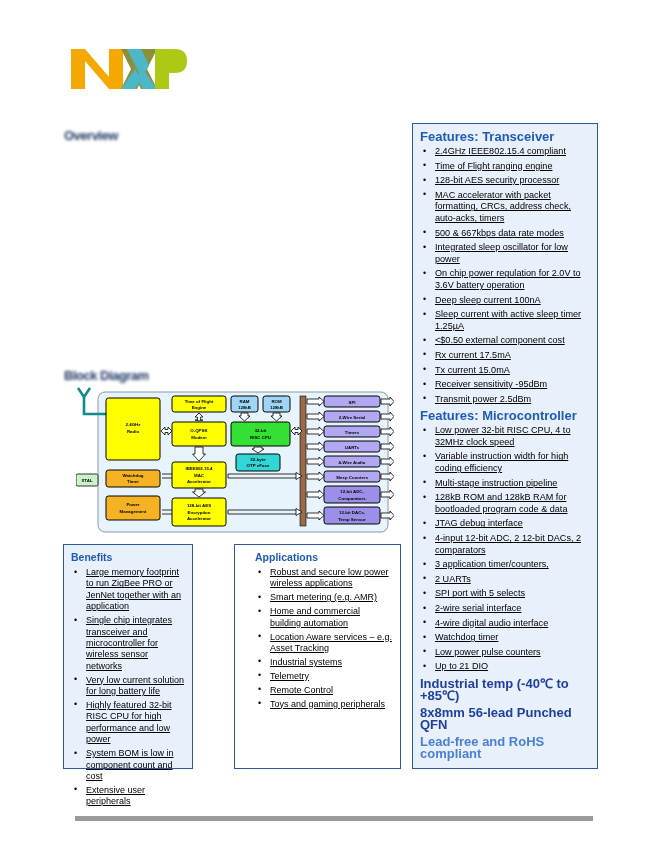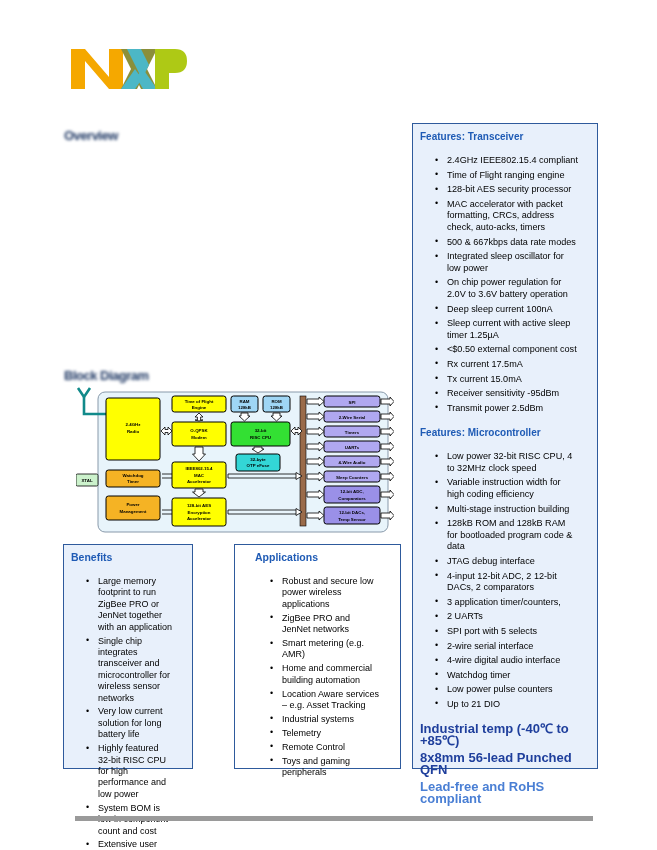--- a/index.html
+++ b/index.html
@@ -59,23 +59,24 @@
   .panel.white { background: #ffffff; padding-left: 20px; }
 
   .panel-title {
     color: #1f5bb5;
     font-weight: bold;
     font-size: 10.5px;
     margin: 0 0 3px 0;
     line-height: 13px;
   }
   .panel ul {
-    margin: 12px;
+    margin: 0;
     padding: 0 0 0 15px;
     list-style: none;
+    text-decoration: underline;
   }
   .panel li {
     position: relative;
     font-size: 9px;
     line-height: 11.4px;
     color: #000000;
     margin-bottom: 2.5px;
   }
   .panel li::before {
     content: "\2022";
@@ -95,21 +96,21 @@
   .panel .subline.light {
     color: #4a7fd4;
     font-weight: bold;
   }
 
   
   #features-panel   { left: 412px; top: 123px; width: 186px; height: 646px; }
   #benefits-panel   { left: 63px;  top: 544px; width: 130px; height: 225px; }
   #applications-panel { left: 234px; top: 544px; width: 167px; height: 225px; }
 
-  #features-panel .panel-title { font-size: 10px; }
+  #features-panel .panel-title { font-size: 13px; }
   #features-panel li { font-size: 9.1px; line-height: 11.6px; margin-bottom: 3px; }
 
   
   #diagram {
     position: absolute;
     left: 76px; top: 386px;
     width: 318px; height: 152px;
   }
   #diagram svg { display: block; }
 
@@ -310,21 +311,21 @@
       <li>Rx current 17.5mA</li>
       <li>Tx current 15.0mA</li>
       <li>Receiver sensitivity -95dBm</li>
       <li>Transmit power 2.5dBm</li>
     </ul>
 
     <div class="panel-title" style="margin-top:4px;">Features: Microcontroller</div>
     <ul>
       <li>Low power 32-bit RISC CPU, 4 to 32MHz clock speed</li>
       <li>Variable instruction width for high coding efficiency</li>
-      <li>Multi-stage instruction building</li>
+      <li>Multi-stage instruction pipeline</li>
       <li>128kB ROM and 128kB RAM for bootloaded program code &amp; data</li>
       <li>JTAG debug interface</li>
       <li>4-input 12-bit ADC, 2 12-bit DACs, 2 comparators</li>
       <li>3 application timer/counters,</li>
       <li>2 UARTs</li>
       <li>SPI port with 5 selects</li>
       <li>2-wire serial interface</li>
       <li>4-wire digital audio interface</li>
       <li>Watchdog timer</li>
       <li>Low power pulse counters</li>
@@ -345,21 +346,20 @@
       <li>Highly featured 32-bit RISC CPU for high performance and low power</li>
       <li>System BOM is low in component count and cost</li>
       <li>Extensive user peripherals</li>
     </ul>
   </div>
 
   <div class="panel white" id="applications-panel">
     <div class="panel-title">Applications</div>
     <ul>
       <li>Robust and secure low power wireless applications</li>
-      <li>ZigBee PRO and JenNet networks</li>
       <li>Smart metering (e.g. AMR)</li>
       <li>Home and commercial building automation</li>
       <li>Location Aware services – e.g. Asset Tracking</li>
       <li>Industrial systems</li>
       <li>Telemetry</li>
       <li>Remote Control</li>
       <li>Toys and gaming peripherals</li>
     </ul>
   </div>
 

